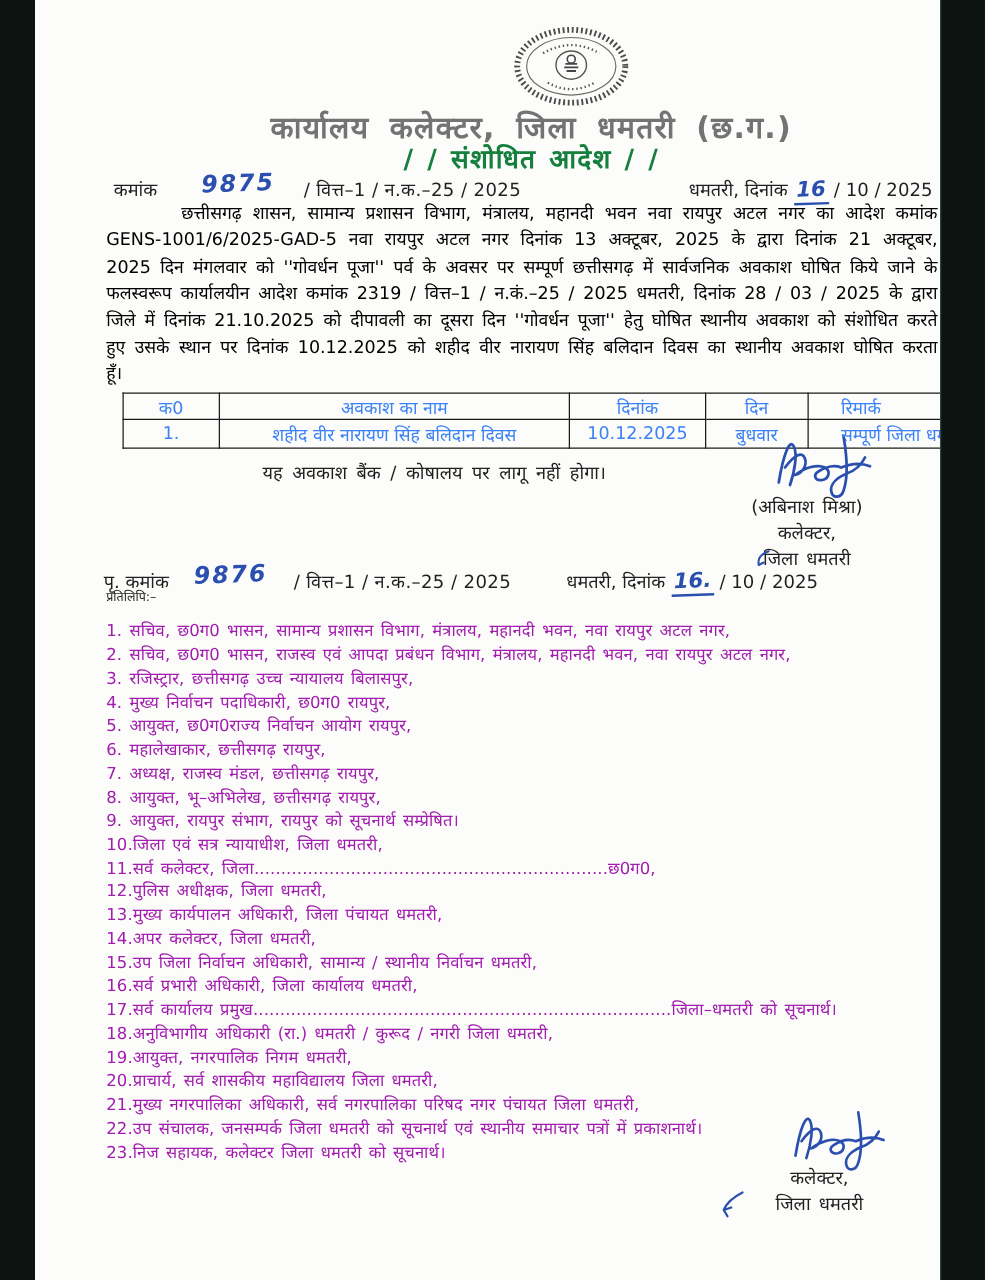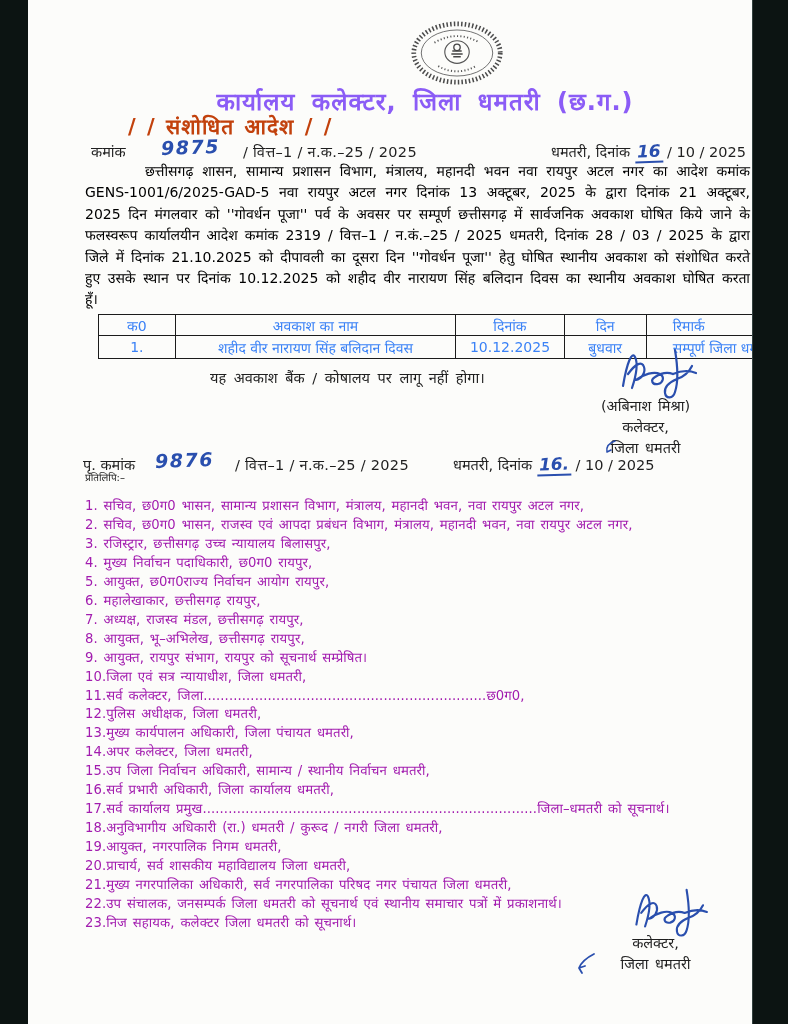--- a/index.html
+++ b/index.html
@@ -17,25 +17,25 @@
   .bar.right{left:752px;width:36px;border-left:1px solid #33413f;}
   #paper{
     position:absolute;left:28px;top:0;width:724px;height:1024px;
     background:#fcfcfa;overflow:hidden;
   }
   .abs{position:absolute;}
   
   .seal{left:382px;top:20px;width:94px;height:66px;}
   .title-office{
     left:100px;top:84px;width:594px;text-align:center;
-    font-size:24px;font-weight:bold;letter-spacing:1px;word-spacing:7px;color:#8b5cf6;
+    font-size:24px;font-weight:bold;letter-spacing:1px;word-spacing:7px;color:#737373;
   }
   .title-order{
-    left:100px;top:112px;width:594px;
-    font-size:21px;font-weight:bold;letter-spacing:1px;word-spacing:2px;color:#c2410c;
+    left:100px;top:112px;width:594px;text-align:center;
+    font-size:21px;font-weight:bold;letter-spacing:1px;word-spacing:2px;color:#15803d;
   }
   .refline{left:55px;top:139px;width:668px;height:26px;font-size:14.5px;}
   .refline .lbl{position:absolute;left:8px;top:2px;}
   .hand{
     color:#2a4fae;font-weight:bold;font-style:italic;
     font-size:19px;letter-spacing:1.5px;transform:rotate(-2deg);
   }
   .refline .num{position:absolute;left:78px;top:-3px;}
   .refline .sfx{position:absolute;left:160px;top:2px;letter-spacing:.3px;}
   .refline .right-grp{position:absolute;left:468px;top:2px;white-space:nowrap;}

